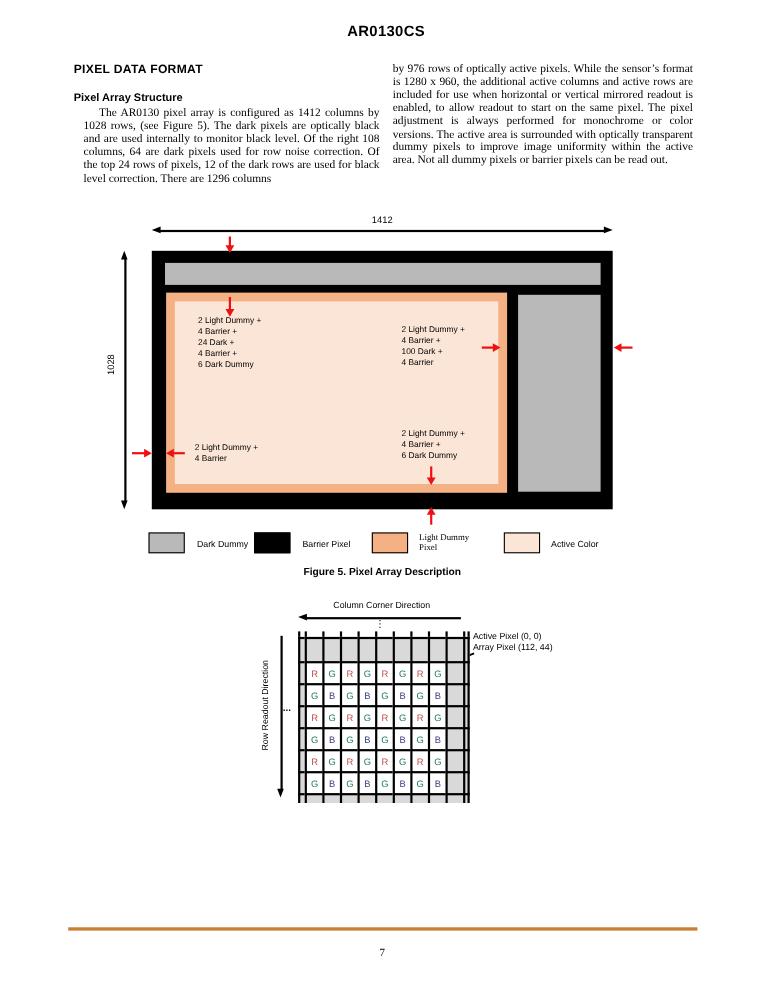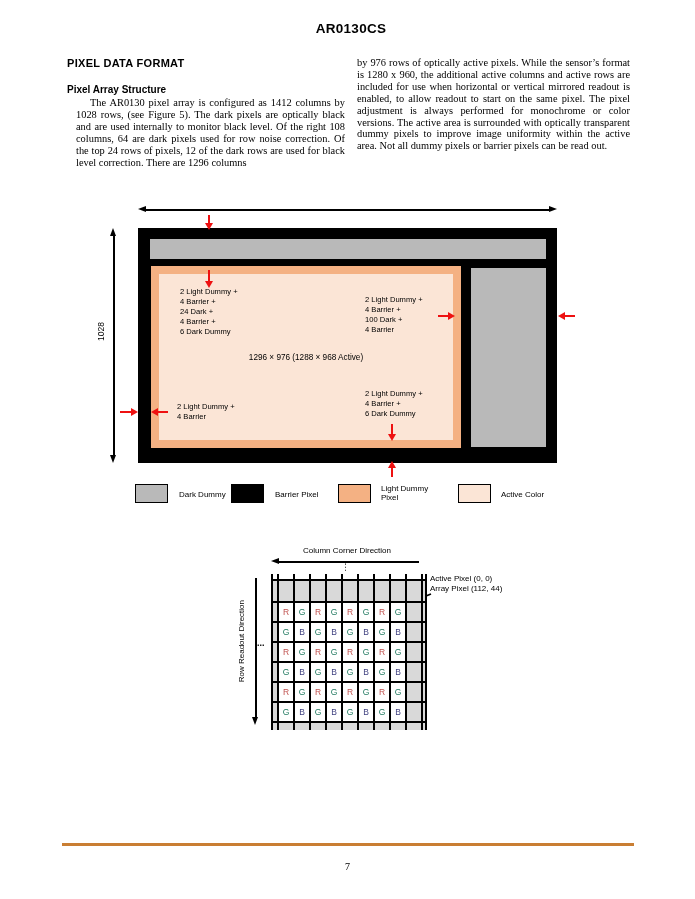--- a/index.html
+++ b/index.html
@@ -75,20 +75,21 @@
 
 <div class="page">
 
   <div class="abs doc-title">AR0130CS</div>
 
   <div class="abs h1">PIXEL DATA FORMAT</div>
   <div class="abs h2">Pixel Array Structure</div>
   <div class="abs bodycol colL">The AR0130 pixel array is configured as 1412 columns by 1028 rows, (see Figure 5). The dark pixels are optically black and are used internally to monitor black level. Of the right 108 columns, 64 are dark pixels used for row noise correction. Of the top 24 rows of pixels, 12 of the dark rows are used for black level correction. There are 1296 columns</div>
   <div class="abs bodycol colR">by 976 rows of optically active pixels. While the sensor’s format is 1280 x 960, the additional active columns and active rows are included for use when horizontal or vertical mirrored readout is enabled, to allow readout to start on the same pixel. The pixel adjustment is always performed for monochrome or color versions. The active area is surrounded with optically transparent dummy pixels to improve image uniformity within the active area. Not all dummy pixels or barrier pixels can be read out.</div>
 
+  <div class="abs dimlabel ctr" style="left:138px;top:195px;width:419px;">1412</div>
   <div>
     <div class="dline-h" style="left:144px;top:209px;width:407px;"></div>
     <div class="dh l" style="left:138px;top:206px;"></div>
     <div class="dh r" style="left:549px;top:206px;"></div>
   </div>
 
   <div class="abs dimlabel vtext" style="left:96px;top:322px;">1028</div>
   <div>
     <div class="dline-v" style="left:113px;top:234px;height:223px;"></div>
     <div class="dh u" style="left:110px;top:228px;"></div>
@@ -104,21 +105,20 @@
   <div class="figlabel" style="left:180px;top:287px;">2 Light Dummy +
 4 Barrier +
 24 Dark +
 4 Barrier +
 6 Dark Dummy</div>
   <div class="figlabel" style="left:365px;top:295px;">2 Light Dummy +
 4 Barrier +
 100 Dark +
 4 Barrier</div>
   <div class="abs figcenter" style="left:159px;top:352px;width:294px;">
-    <div>1296 × 976 (1288 × 968 Active)</div>
   </div>
   <div class="figlabel" style="left:177px;top:402px;">2 Light Dummy +
 4 Barrier</div>
   <div class="figlabel" style="left:365px;top:389px;">2 Light Dummy +
 4 Barrier +
 6 Dark Dummy</div>
 
   <div class="ra" style="left:205px;top:215px;width:8px;height:15px;">
       <i class="sv"></i>
       <i class="hd down"></i>
@@ -151,25 +151,26 @@
       <i class="svu"></i>
       <i class="hd up"></i>
     </div>
 
   <div>
     <div class="swatch" style="left: 135px; top: 484px; background: rgb(185, 185, 185);"></div>
     <div class="legtext" style="left:179px;top:490px;">Dark Dummy</div>
     <div class="swatch" style="left: 231px; top: 484px; background: rgb(0, 0, 0);"></div>
     <div class="legtext" style="left:275px;top:490px;">Barrier Pixel</div>
     <div class="swatch" style="left: 338px; top: 484px; background: rgb(244, 177, 131);"></div>
-    <div class="legtext" style="left:381px;top:484px;">Light Dummy
+    <div class="legtext" style="left:381px;top:484px;font-family:Liberation Serif, serif;">Light Dummy
 Pixel</div>
     <div class="swatch" style="left: 458px; top: 484px; background: rgb(251, 229, 214);"></div>
     <div class="legtext" style="left:501px;top:490px;">Active Color</div>
   </div>
+  <div class="caption" style="top:515px;">Figure 5. Pixel Array Description</div>
 
   <div class="abs f6label ctr" style="left:262px;top:546px;width:170px;">Column Corner Direction</div>
   <div>
     <div class="dline-h" style="left:278px;top:561px;width:141px;"></div>
     <div class="dh l" style="left:271px;top:558px;"></div>
   </div>
   <div class="abs" style="left:341px;top:563px;font-size:9px;line-height:9px;">⋮</div>
 
   <div class="annline" style="left:430px;top:574px;">Active Pixel (0, 0)
 Array Pixel (112, 44)</div>

